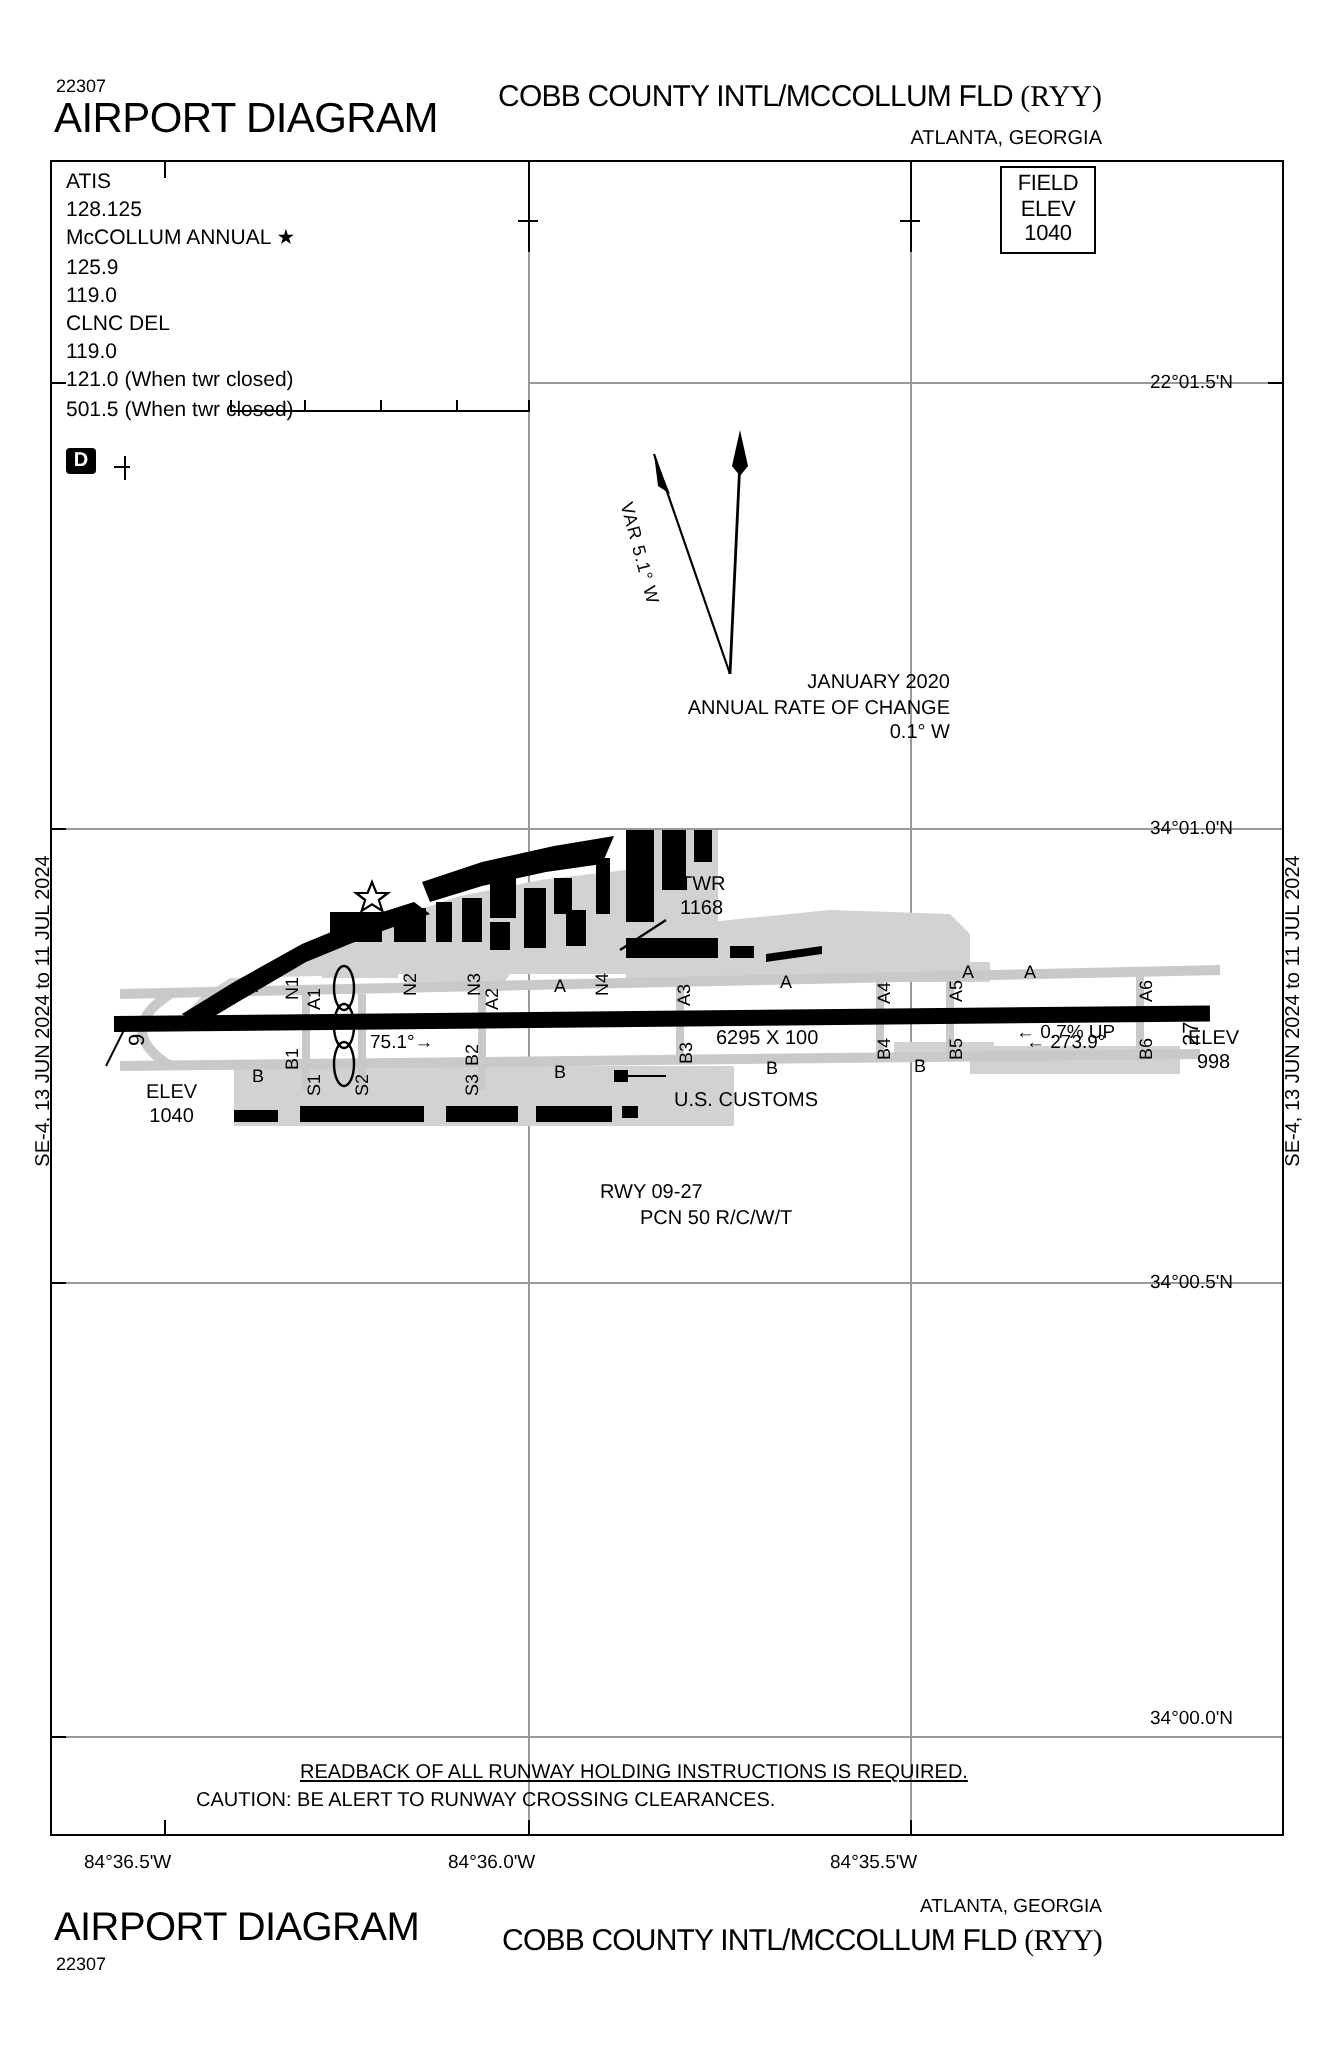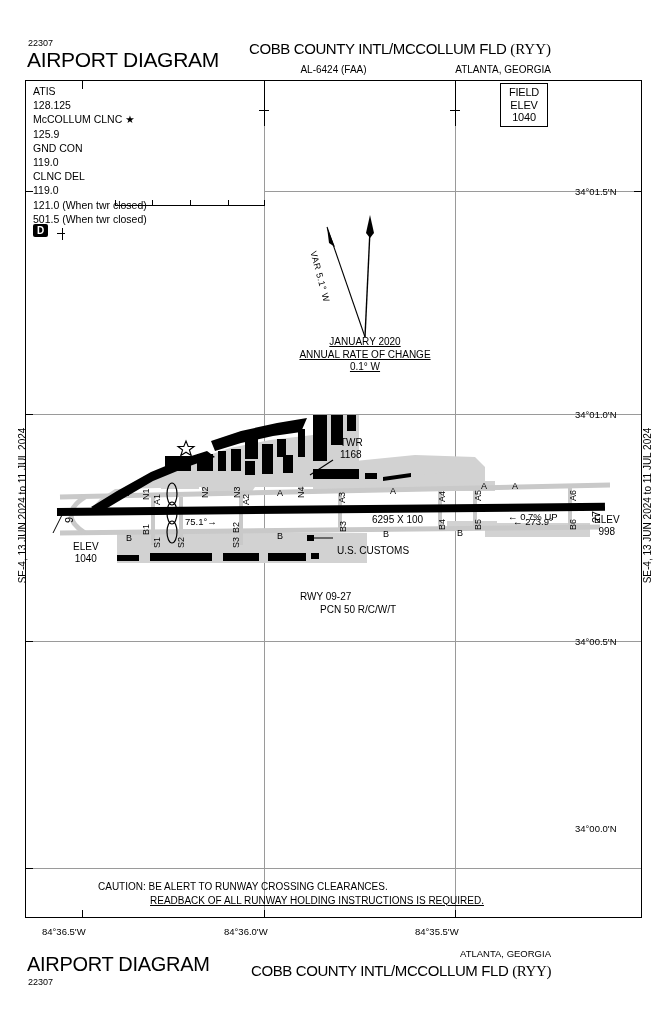--- a/index.html
+++ b/index.html
@@ -42,21 +42,21 @@
                   background:#fff;text-align:center;font-size:11px;line-height:12.5px;padding:2px 0 2px 0;}
   #field-elev-box div{letter-spacing:-0.2px;}
 
   
   .lat-label{font-size:9.5px;white-space:nowrap;}
 
   
   .lon-label{font-size:9.5px;white-space:nowrap;text-align:left;}
 
   
-  #var-block{left:255px;top:336px;width:220px;text-align:center;font-size:10px;line-height:12.5px;text-decoration:underline;}
+  #var-block{left:255px;top:336px;width:220px;text-align:right;font-size:10px;line-height:12.5px;}
   #var-text{left:318px;top:250px;font-size:9px;white-space:nowrap;
             transform:rotate(75deg);transform-origin:left top;letter-spacing:0.5px;}
 
   .lbl{position:absolute;font-size:9px;white-space:nowrap;}
   .lbl-rot{position:absolute;font-size:9px;white-space:nowrap;
            transform:rotate(-90deg);transform-origin:left top;}
 
   
   #rwy-info{left:300px;top:590px;font-size:10px;line-height:13px;}
 
@@ -85,21 +85,20 @@
 <div class="page">
 
   <div class="ab" id="chart-number-top">22307</div>
   <div class="ab" id="title-top">AIRPORT DIAGRAM</div>
 
   <div class="ab" id="apt-name-top">
     <span>COBB COUNTY INTL/MCCOLLUM FLD</span>
     <span id="apt-ident-top">(RYY)</span>
   </div>
 
-  <div class="ab" id="faa-id">AL-6424 (FAA)</div>
   <div class="ab" id="city-top">ATLANTA, GEORGIA</div>
 
   <div class="ab" id="diagram-frame"></div>
 
   <div class="gridline-v" style="left:264px;top:81px;height:836px;"></div>
   <div class="gridline-v" style="left:455px;top:81px;height:836px;"></div>
   <div class="gridline-h" style="left:26px;top:414px;width:615px;"></div>
   <div class="gridline-h" style="left:26px;top:641px;width:615px;"></div>
   <div class="gridline-h" style="left:26px;top:868px;width:615px;"></div>
   <div class="gridline-h" style="left:264px;top:191px;width:377px;"></div>
@@ -123,41 +122,40 @@
   <div class="tick-v" style="left:264px;top:81px;height:45px;background:#000;"></div>
   <div class="tick-v" style="left:455px;top:81px;height:45px;background:#000;"></div>
   <div class="tick-h" style="left:259px;top:110px;width:10px;"></div>
   <div class="tick-h" style="left:450px;top:110px;width:10px;"></div>
   <div class="tick-v" style="left:62px;top:228px;height:12px;"></div>
   <div class="tick-h" style="left:57px;top:233px;width:8px;"></div>
 
   <div class="ab" id="comms-panel">
     <div class="cline">ATIS</div>
     <div class="cline">128.125</div>
-    <div class="cline">McCOLLUM CLNC ★</div>
+    <div class="cline">McCOLLUM ANNUAL ★</div>
     <div class="cline">125.9</div>
-    <div class="cline">GND CON</div>
     <div class="cline">119.0</div>
     <div class="cline">CLNC DEL</div>
     <div class="cline">119.0</div>
     <div class="cline">121.0 (When twr closed)</div>
     <div class="cline">501.5 (When twr closed)</div>
   </div>
   <div class="ab" id="d-badge">D</div>
 
   <div class="ab" id="field-elev-box">
     <div>FIELD</div>
     <div>ELEV</div>
     <div>1040</div>
   </div>
 
-  <div class="ab lat-label" style="left:575px;top:186px;"><span>34°01.5'N</span></div>
+  <div class="ab lat-label" style="left:575px;top:186px;"><span>22°01.5'N</span></div>
   <div class="ab lat-label" style="left:575px;top:409px;"><span>34°01.0'N</span></div>
   <div class="ab lat-label" style="left:575px;top:636px;"><span>34°00.5'N</span></div>
-  <div class="ab lat-label" style="left:575px;top:823px;"><span>34°00.0'N</span></div>
+  <div class="ab lat-label" style="left:575px;top:854px;"><span>34°00.0'N</span></div>
 
   <div class="ab lon-label" style="left:42px;top:926px;width:80px;"><span>84°36.5'W</span></div>
   <div class="ab lon-label" style="left:224px;top:926px;width:80px;"><span>84°36.0'W</span></div>
   <div class="ab lon-label" style="left:415px;top:926px;width:80px;"><span>84°35.5'W</span></div>
 
   <svg class="ab" style="left:305px;top:205px;" width="90" height="135" viewBox="0 0 90 135">
 
     <line x1="65" y1="25" x2="60" y2="132" stroke="#000" stroke-width="1.4"></line>
     <path d="M65 10 L69 28 L65 33 L61 28 Z" fill="#000"></path>
 
@@ -245,21 +243,21 @@
 
     <line x1="258" y1="123" x2="278" y2="123" stroke="#000" stroke-width="1"></line>
     <path d="M258 120 L252 123 L258 126 Z" fill="#000"></path>
 
     <path d="M131 26 L133.2 31.5 L139 31.5 L134.4 35 L136.2 40.5 L131 37.2 L125.8 40.5 L127.6 35 L123 31.5 L128.8 31.5 Z" fill="none" stroke="#000" stroke-width="1.1"></path>
   </svg>
 
   <div class="ab lbl-rot" style="left:63px;top:523px;font-size:11px;"><span>9</span></div>
   <div class="ab lbl-rot" style="left:590px;top:523px;font-size:11px;"><span>27</span></div>
 
-  <div class="ab lbl" style="left:372px;top:514px;font-size:10px;"><span>6295 X 100</span></div>
+  <div class="ab lbl" style="left:358px;top:514px;font-size:10px;"><span>6295 X 100</span></div>
 
   <div class="ab lbl" style="left:185px;top:516px;font-size:9.5px;"><span>75.1°</span>→</div>
   <div class="ab lbl" style="left:513px;top:516px;font-size:9.5px;">←&nbsp;<span>273.9°</span></div>
   <div class="ab lbl" style="left:508px;top:488px;font-size:9.5px;margin-top:23px;">←&nbsp;<span>0.7% UP</span></div>
 
   <div class="ab" style="left:73px;top:541px;font-size:10px;line-height:12px;text-align:center;">
     <div>ELEV</div>
     <div>1040</div>
   </div>
   <div class="ab" style="left:594px;top:514px;font-size:10px;line-height:12px;text-align:center;">
@@ -307,22 +305,22 @@
   <div class="ab lbl-rot" style="left:152px;top:548px;"><span>S1</span></div>
   <div class="ab lbl-rot" style="left:176px;top:548px;"><span>S2</span></div>
   <div class="ab lbl-rot" style="left:231px;top:548px;"><span>S3</span></div>
 
   <div class="ab" id="rwy-info">
     <div>RWY 09-27</div>
     <div style="padding-left:20px;">PCN 50 R/C/W/T</div>
   </div>
 
   <div class="ab" id="caution-block">
+    <div id="caution-line2">READBACK OF ALL RUNWAY HOLDING INSTRUCTIONS IS REQUIRED.</div>
     <div>CAUTION: BE ALERT TO RUNWAY CROSSING CLEARANCES.</div>
-    <div id="caution-line2">READBACK OF ALL RUNWAY HOLDING INSTRUCTIONS IS REQUIRED.</div>
   </div>
 
   <div class="ab" id="margin-left">SE-4, 13 JUN 2024 to 11 JUL 2024</div>
   <div class="ab" id="margin-right">SE-4, 13 JUN 2024 to 11 JUL 2024</div>
 
   <div class="ab" id="title-bottom">AIRPORT DIAGRAM</div>
   <div class="ab" id="chart-number-bottom">22307</div>
   <div class="ab" id="city-bottom">ATLANTA, GEORGIA</div>
   <div class="ab" id="apt-name-bottom">
     <span>COBB COUNTY INTL/MCCOLLUM FLD</span>

